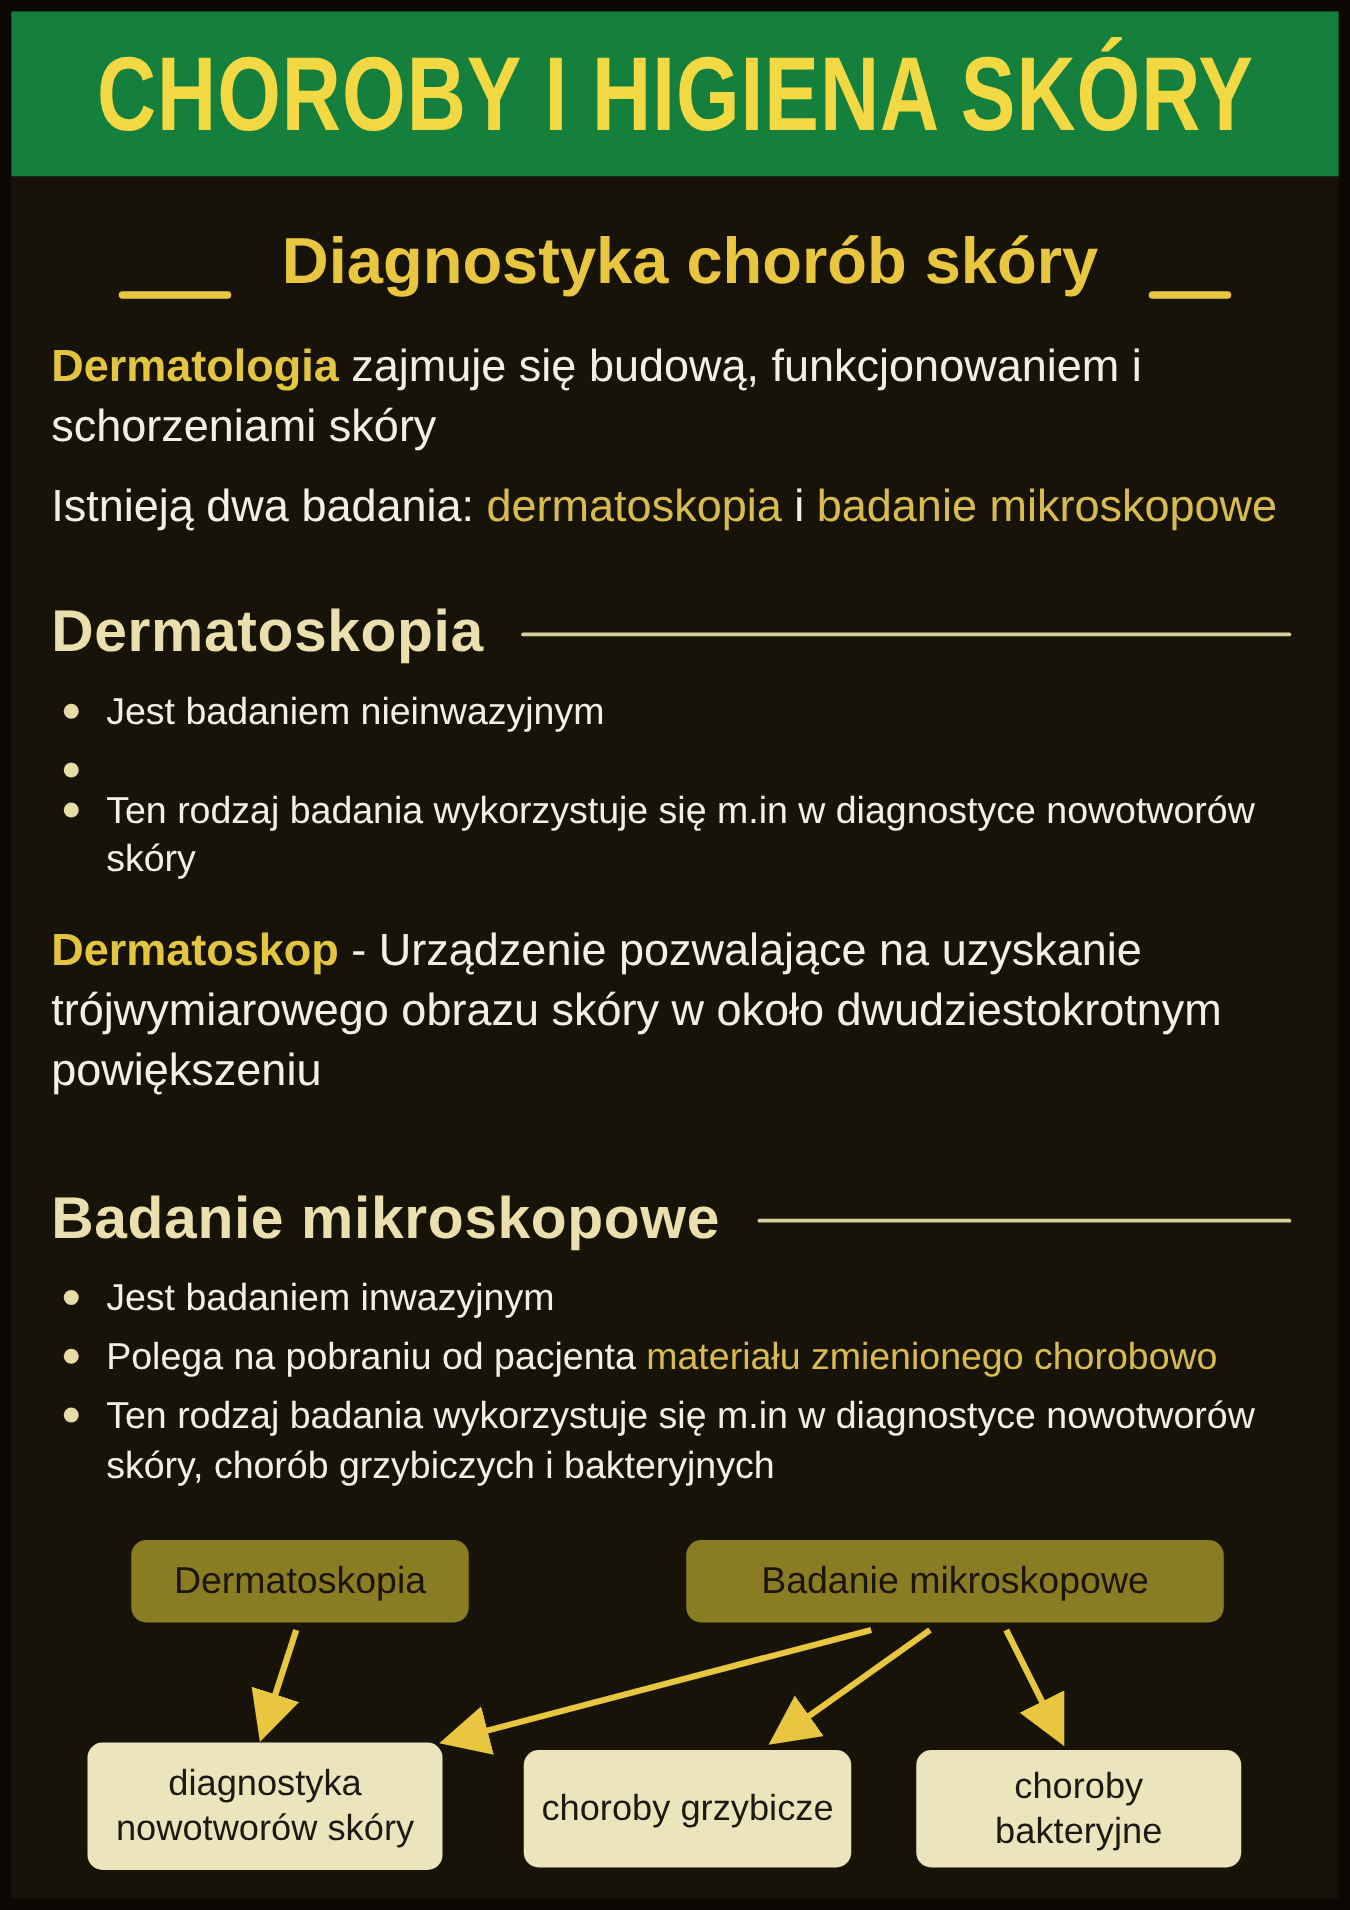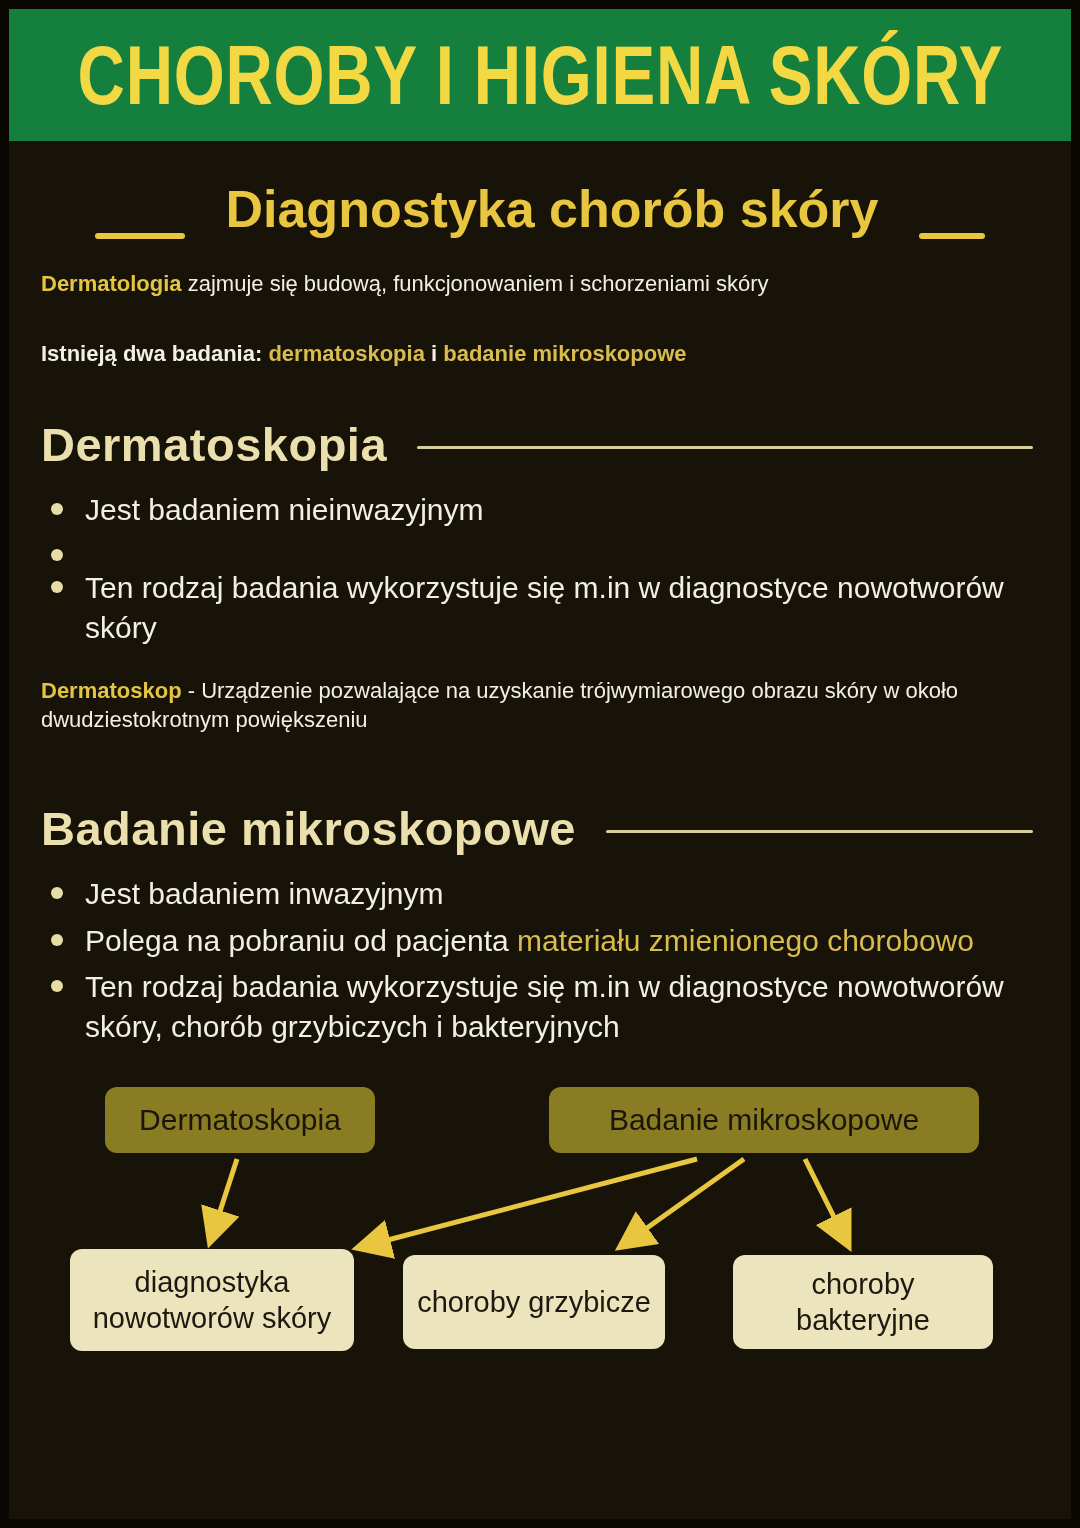--- a/index.html
+++ b/index.html
@@ -34,22 +34,22 @@
     display:flex; align-items:flex-end; justify-content:center;
     gap:40px; margin-top:38px;
   }
   .dash { height:6px; background:#e9c63f; border-radius:3px; }
   .dash-left { width:90px; }
   .dash-right { width:66px; }
   .title-row h2 { margin:0; color:#e9c63f; font-size:52px; font-weight:bold; }
 
   
   .content { padding:0 32px; }
-  .para { color:#f2efe6; font-size:22px; line-height:1.33; margin:30px 0 0 0; }
-  .para.p2 { margin-top:41px;font-weight:bold; }
+  .para { color:#f2efe6; font-size:36px; line-height:1.33; margin:30px 0 0 0; }
+  .para.p2 { margin-top:16px; }
   .hl { color:#d9bc4e; }
   .lead { color:#e3c542; font-weight:bold; }
   .bold-white { font-weight:normal; color:#f2efe6; }
 
   
   .heading-row { display:flex; align-items:center; margin-top:48px; }
   .heading-row.second { margin-top:66px; }
   .heading-row h2 {
     margin:0; color:#eadfad; font-size:47px; font-weight:bold; letter-spacing:0.5px;
   }
@@ -149,17 +149,17 @@
       <line x1="228" y1="72" x2="202" y2="152" stroke="#e9c63f" stroke-width="5" marker-end="url(#ah)"></line>
       <line x1="688" y1="72" x2="352" y2="160" stroke="#e9c63f" stroke-width="5" marker-end="url(#ah)"></line>
       <line x1="735" y1="72" x2="614" y2="158" stroke="#e9c63f" stroke-width="5" marker-end="url(#ah)"></line>
       <line x1="796" y1="72" x2="838" y2="156" stroke="#e9c63f" stroke-width="5" marker-end="url(#ah)"></line>
     </svg>
 
     <div class="node src" style="left:96px; top:0; width:270px; height:66px;">Dermatoskopia</div>
     <div class="node src" style="left:540px; top:0; width:430px; height:66px;">Badanie mikroskopowe</div>
 
     <div class="node dst" style="left:61px; top:162px; width:284px; height:102px;">diagnostyka nowotworów skóry</div>
-    <div class="node dst" style="left:394px; top:168px; width:262px; height:94px;">choroby grzybicze</div>
+    <div class="node dst" style="left:410px; top:168px; width:262px; height:94px;">choroby grzybicze</div>
     <div class="node dst" style="left:724px; top:168px; width:260px; height:94px;">choroby bakteryjne</div>
   </div>
 
 </div>
 
 </body></html>

